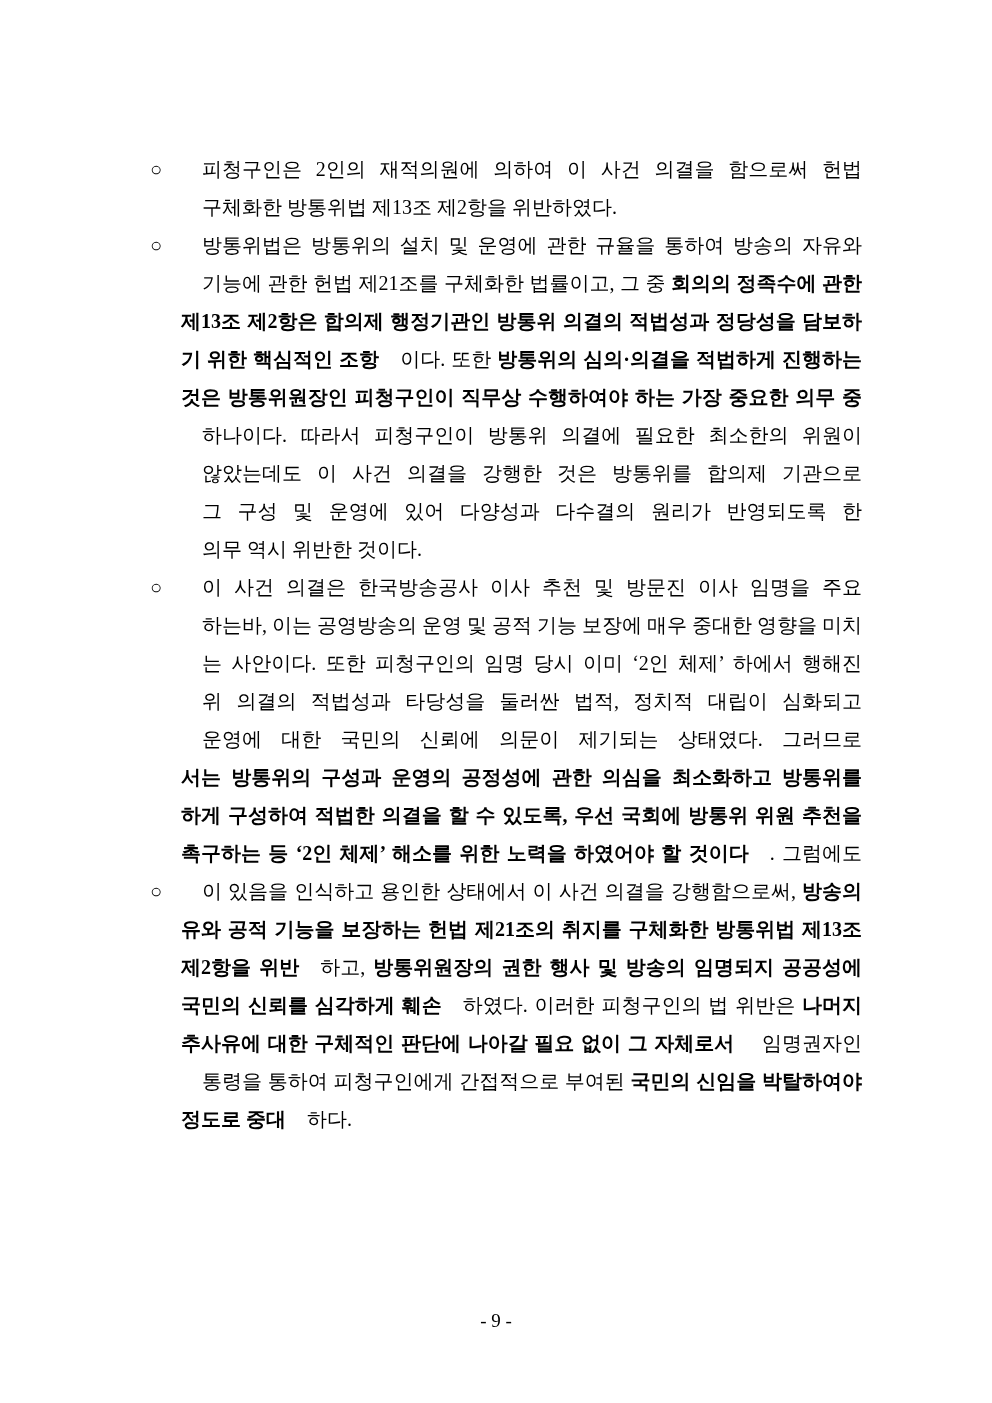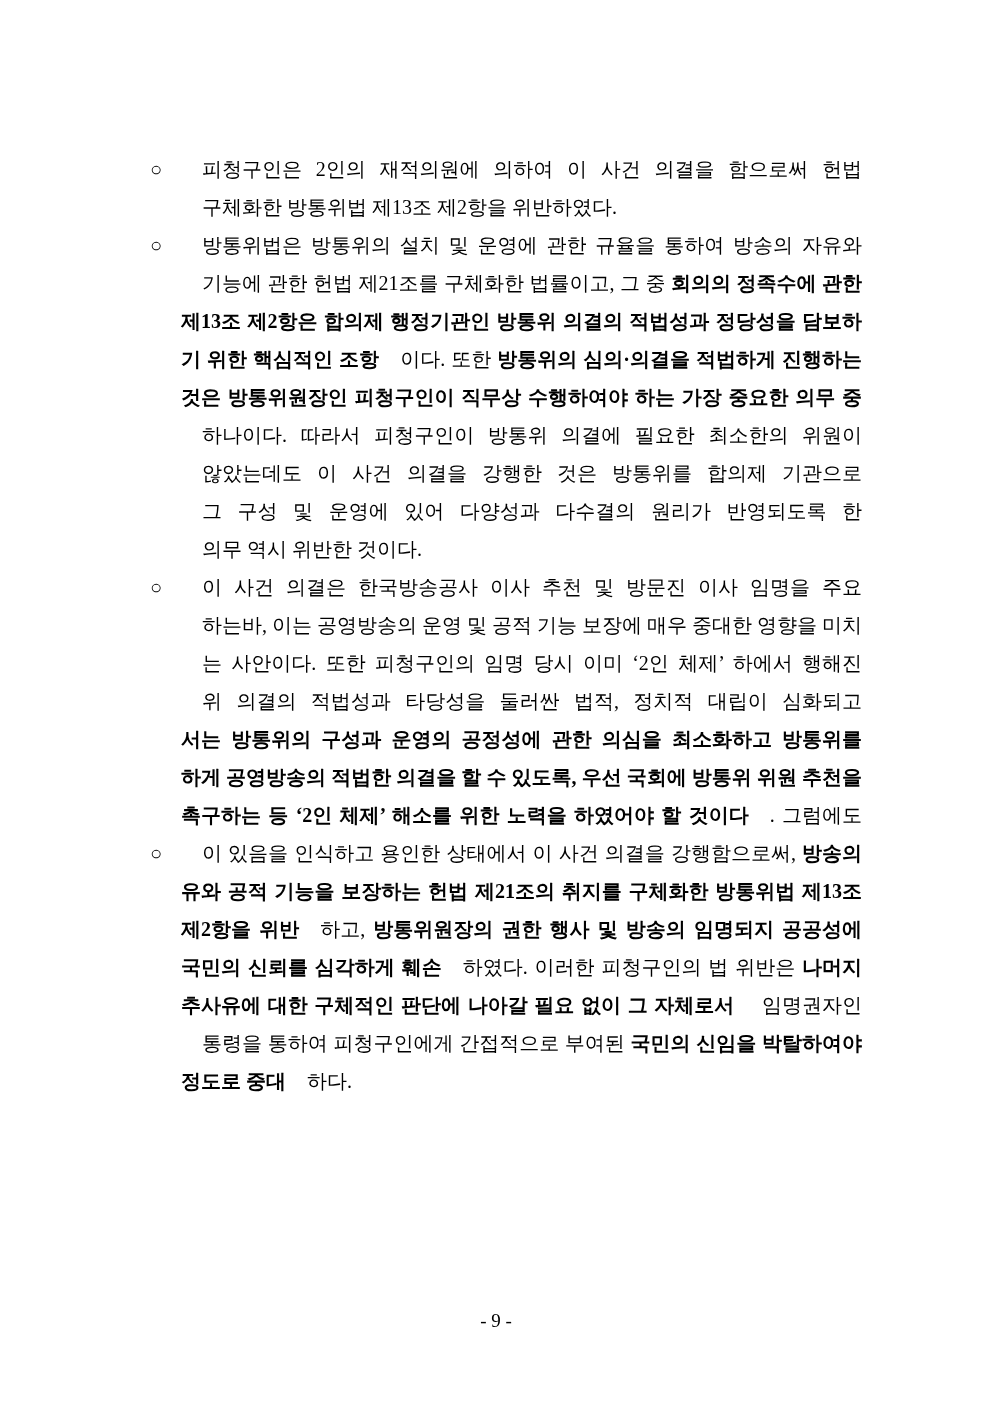--- a/index.html
+++ b/index.html
@@ -87,22 +87,23 @@
           <div class="line last"><span class="r">의무 역시 위반한 것이다.</span></div>
         </div>
       </div>
       <div class="para">
         <span class="bullet">○</span>
         <div class="lines">
           <div class="line"><span class="r">이 사건 의결은 한국방송공사 이사 추천 및 방문진 이사 임명을 주요 내용으로</span></div>
           <div class="line"><span class="r">하는바, 이는 공영방송의 운영 및 공적 기능 보장에 매우 중대한 영향을 미치</span></div>
           <div class="line"><span class="r">는 사안이다. 또한 피청구인의 임명 당시 이미 ‘2인 체제’ 하에서 행해진 방통</span></div>
           <div class="line"><span class="r">위 의결의 적법성과 타당성을 둘러싼 법적, 정치적 대립이 심화되고 방통위의</span></div>
+          <div class="line"><span class="r">운영에 대한 국민의 신뢰에 의문이 제기되는 상태였다. 그러므로 </span></div>
           <div class="line"><span class="b">서는 방통위의 구성과 운영의 공정성에 관한 의심을 최소화하고 방통위를 온전</span></div>
-          <div class="line"><span class="b">하게 공영방송의 적법한 의결을 할 수 있도록, 우선 국회에 방통위 위원 추천을</span></div>
+          <div class="line"><span class="b">하게 구성하여 적법한 의결을 할 수 있도록, 우선 국회에 방통위 위원 추천을</span></div>
           <div class="line"><span class="b">촉구하는 등 ‘2인 체제’ 해소를 위한 노력을 하였어야 할 것이다</span><span class="r">. 그럼에도 피</span></div>
         </div>
       </div>
       <div class="para">
         <span class="bullet">○</span>
         <div class="lines">
           <div class="line"><span class="r">이 있음을 인식하고 용인한 상태에서 이 사건 의결을 강행함으로써, </span><span class="b">방송의 자</span></div>
           <div class="line"><span class="b">유와 공적 기능을 보장하는 헌법 제21조의 취지를 구체화한 방통위법 제13조</span></div>
           <div class="line"><span class="b">제2항을 위반</span><span class="r">하고, </span><span class="b">방통위원장의 권한 행사 및 방송의 임명되지 공공성에 대한</span></div>
           <div class="line"><span class="b">국민의 신뢰를 심각하게 훼손</span><span class="r">하였다. 이러한 피청구인의 법 위반은 </span><span class="b">나머지 소</span></div>

